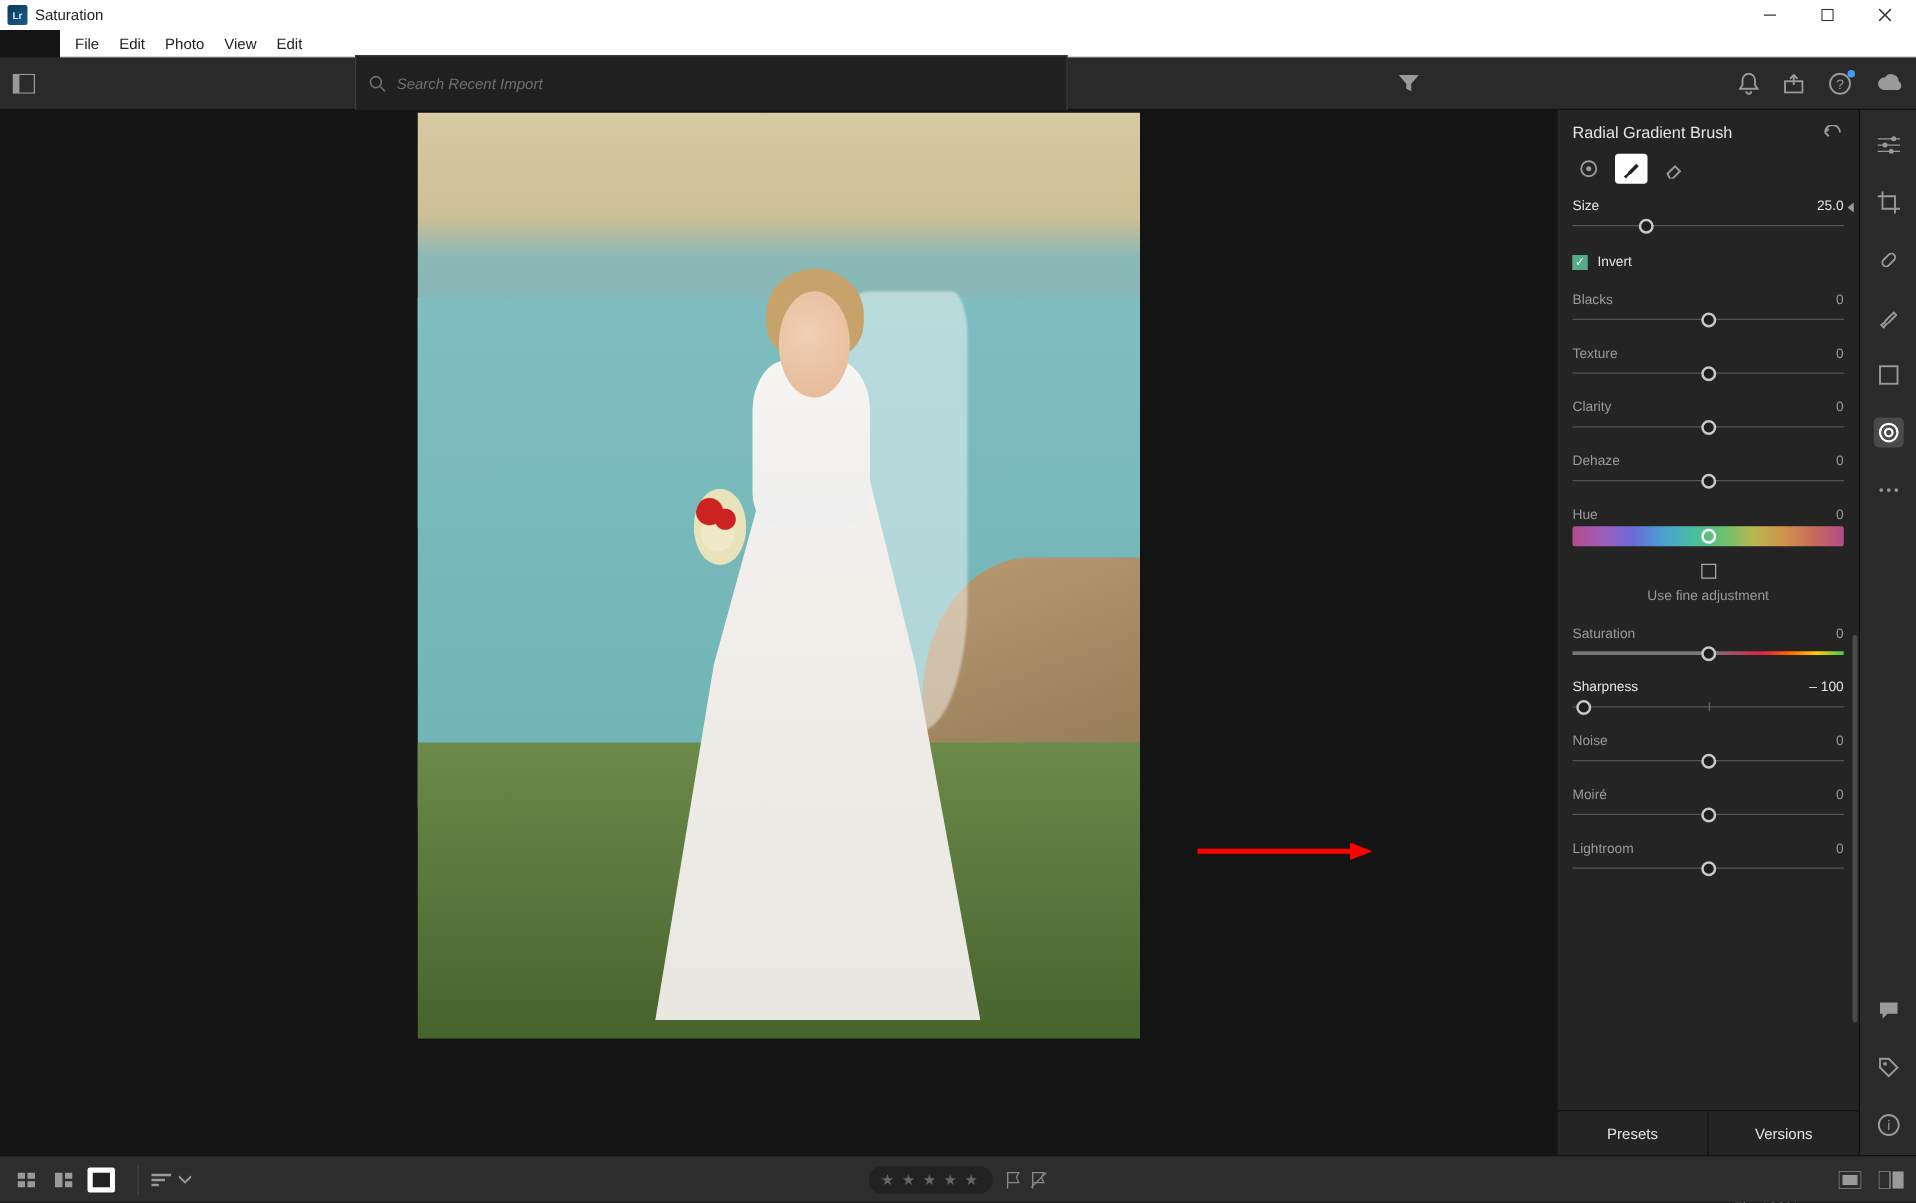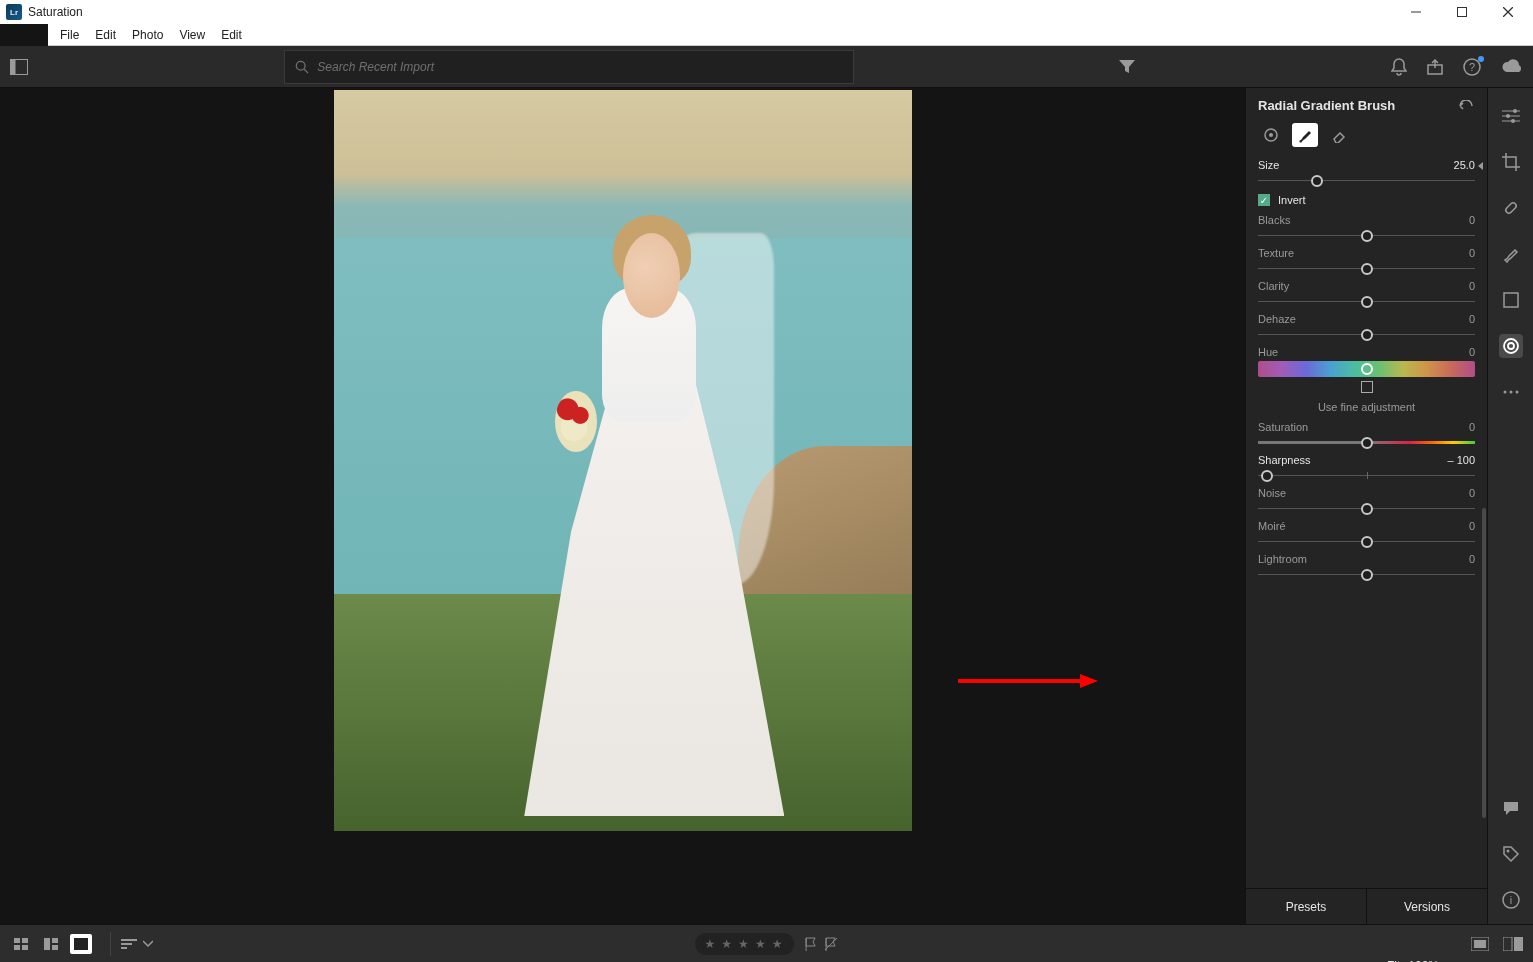--- a/index.html
+++ b/index.html
@@ -72,21 +72,21 @@
     height: 42px;
     background: #2a2a2a;
     display:flex;
     align-items:center;
     padding: 0 10px;
     border-bottom: 1px solid #111;
   }
   .toolbar .searchwrap {
     margin-left: auto; margin-right: auto;
     width: 570px;
-    height: 34px;
+    height: 46px;
     background: #202020;
     border: 1px solid #3a3a3a;
     display:flex; align-items:center;
     padding: 0 10px;
     color: var(--text-dimmer);
   }
   .toolbar .filter-icon { margin-left: 8px; color: var(--text-dim); }
   .toolbar .right-icons { display:flex; gap:20px; margin-left:auto; align-items:center; color: var(--text-dim); }
   .toolbar .right-icons > * { font-size:16px; }
   .help-wrap { position: relative; }
@@ -178,39 +178,38 @@
     width: 242px;
     background: #242424;
     display:flex;
     flex-direction:column;
     border-left:1px solid #111;
     position:relative;
   }
   .panel-head {
     display:flex; align-items:center;
     padding: 10px 12px 8px 12px;
-    font-weight: bold;
   }
   .panel-head .title { flex:1; color: var(--text-light); font-size:13px; }
   .panel-head .undo-icon { color: var(--text-dim); font-size:14px; }
 
   .brush-tabs { display:flex; gap:8px; padding: 2px 12px 10px 12px; }
   .brush-tab {
     width:26px; height:24px;
     display:flex; align-items:center; justify-content:center;
     border-radius:3px;
     color: var(--text-dim);
   }
   .brush-tab.active { background:#fff; color:#222; }
 
   .sliders {
     flex:1;
     overflow-y:hidden;
     padding: 2px 12px 12px 12px;
-    display:flex; flex-direction:column; gap:4px;
+    display:flex; flex-direction:column; gap:14px;
   }
   .slider-row { display:flex; flex-direction:column; gap:3px; }
   .slider-lbl { display:flex; justify-content:space-between; color: var(--text-dim); font-size:11px; }
   .slider-lbl.active { color: var(--text-light); }
   .slider-track {
     position:relative; height:14px;
   }
   .slider-track .line {
     position:absolute; left:0; right:0; top:6px; height:1px;
     background: #555;

